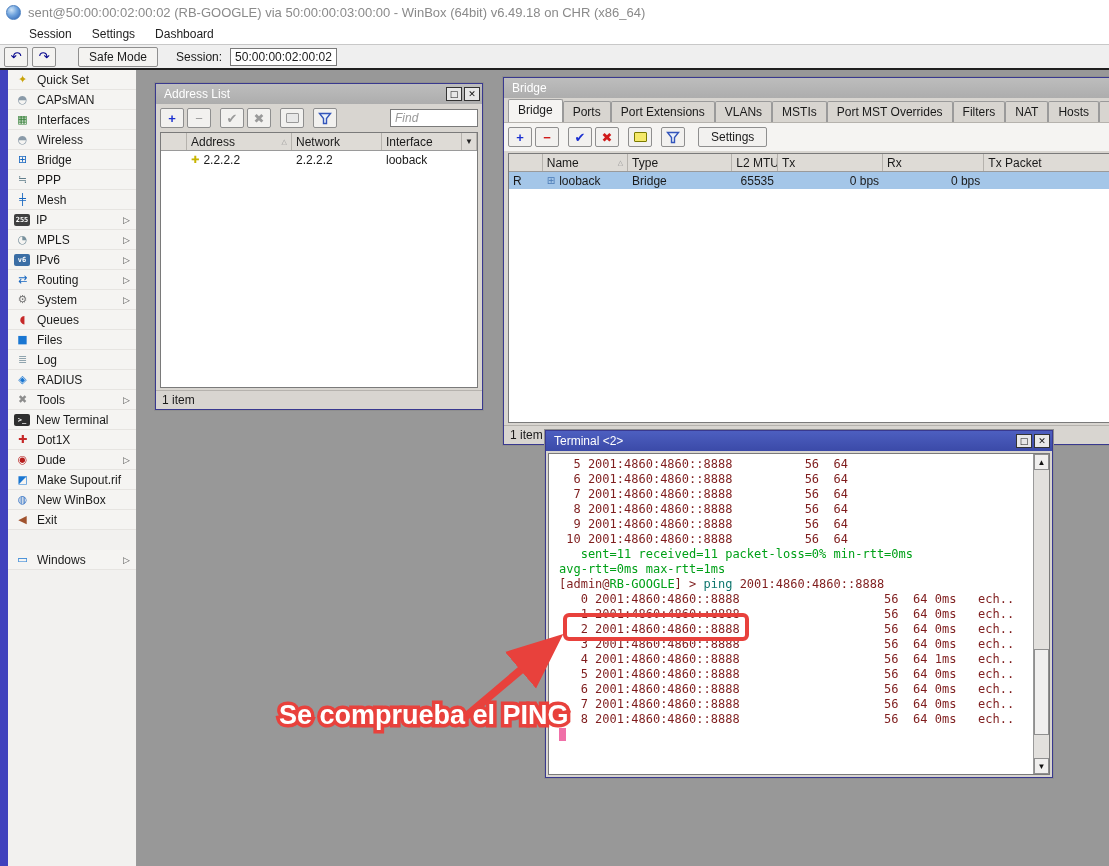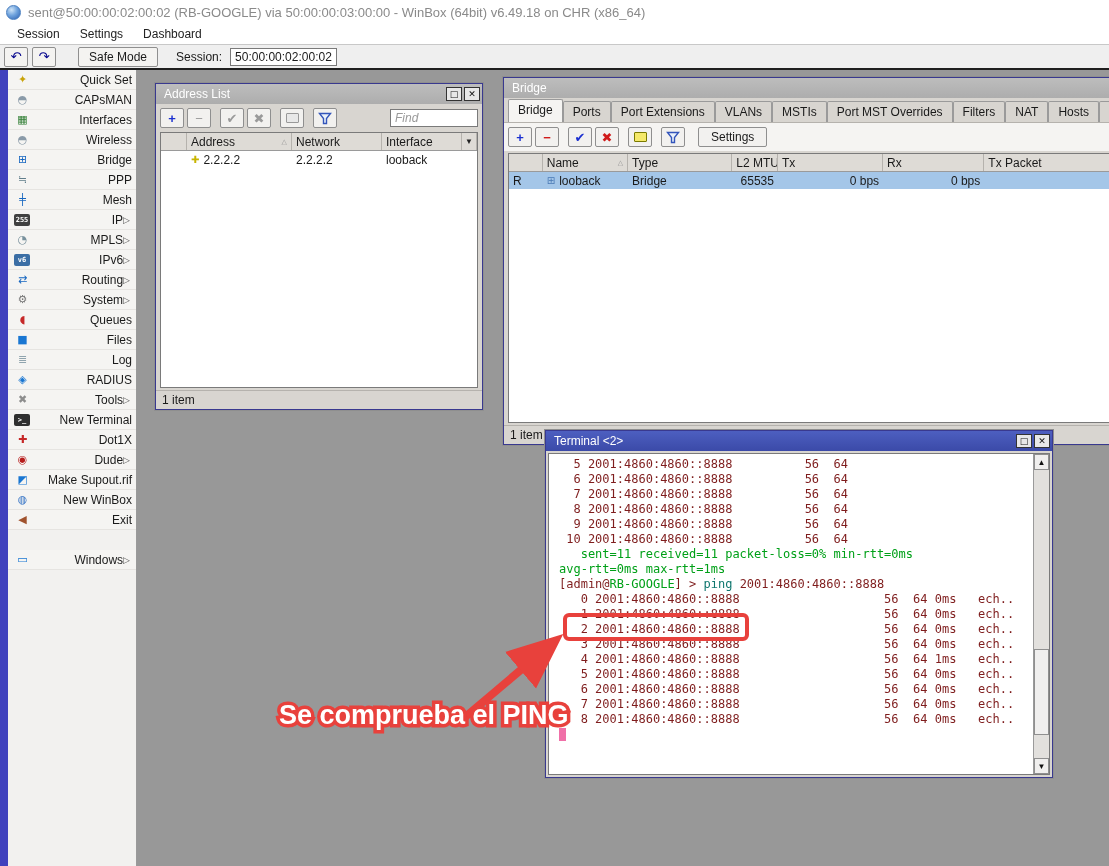--- a/index.html
+++ b/index.html
@@ -8,21 +8,21 @@
   #root { position:relative; width:1109px; height:866px; overflow:hidden; background:#fff; }
 
   
   .os-titlebar { height:24px; background:#ffffff; display:flex; align-items:center; padding-left:6px; }
   .logo-globe { width:15px; height:15px; border-radius:50%;
     background:radial-gradient(circle at 35% 30%, #cfe4f7 0%, #6fa3dd 45%, #2a5fb0 100%);
     border:1px solid #4a7fc0; margin-right:7px; flex:0 0 auto; }
   .os-title { color:#8a8a8a; font-size:13px; white-space:nowrap; }
 
   
-  .menubar { height:20px; background:#ffffff; display:flex; align-items:center; padding-left:8px; gap:2px; }
+  .menubar { height:20px; background:#ffffff; display:flex; align-items:center; padding-left:20px; gap:2px; }
   .menu-item { padding:2px 9px; color:#222; cursor:default; }
 
   
   .toolbar { height:26px; background:#efefef; border-top:1px solid #c8c8c8; border-bottom:2px solid #1f1f1f;
     display:flex; align-items:center; padding-left:4px; gap:4px; }
   .tb-btn { height:20px; min-width:24px; background:#f4f3f1; border:1px solid #8f8f8f; border-radius:2px;
     display:flex; align-items:center; justify-content:center; color:#00008b; font-size:13px; }
   .tb-btn.text { padding:0 10px; color:#1a1a1a; font-size:12px; }
   .session-label { margin-left:14px; color:#1a1a1a; }
   .session-box { height:18px; border:1px solid #7a7a7a; background:#fff; padding:1px 4px; margin-left:4px;
@@ -32,21 +32,21 @@
   .main { display:flex; height:796px; }
   .sidebar { width:137px; background:#f2f1ef; border-right:1px solid #9a9a9a; display:flex; flex:0 0 auto; }
   .stripe { width:8px; background:#4041bd; flex:0 0 auto; }
   .side-list { flex:1; }
   .side-item { height:20px; display:flex; align-items:center; padding:0 4px 0 6px; border-bottom:1px solid #e6e4e1; background:#f5f4f2; }
   .side-item.gap { height:20px; background:#f2f1ef; border-bottom:none; }
   .side-icon { width:17px; height:14px; display:flex; align-items:center; justify-content:center;
     font-size:11px; margin-right:6px; flex:0 0 auto; font-family:"DejaVu Sans",sans-serif; }
   .side-icon.boxed { font-size:7px; color:#fff; border-radius:2px; font-weight:bold; width:16px; height:12px;
     font-family:"DejaVu Sans Mono",monospace; }
-  .side-label { flex:1; white-space:nowrap;text-align:right; }
+  .side-label { flex:1; white-space:nowrap; }
   .side-arrow { color:#555; font-size:9px; margin-right:2px; }
 
   .workspace { position:relative; flex:1; background:#989898; overflow:hidden; }
 
   
   .win { position:absolute; background:#d8d5d0; border:1px solid #39398f; box-shadow:0 0 0 1px #8f8f8f; }
   .win-titlebar { height:20px; display:flex; align-items:center; padding:0 2px 0 8px; color:#fff; }
   .win-titlebar.inactive { background:linear-gradient(#bdbdbd,#adadad);justify-content:flex-end; }
   .win-titlebar.active { background:linear-gradient(#4d5fc0,#3b4aa8); }
   .win-title { flex:1; white-space:nowrap; overflow:hidden; }

